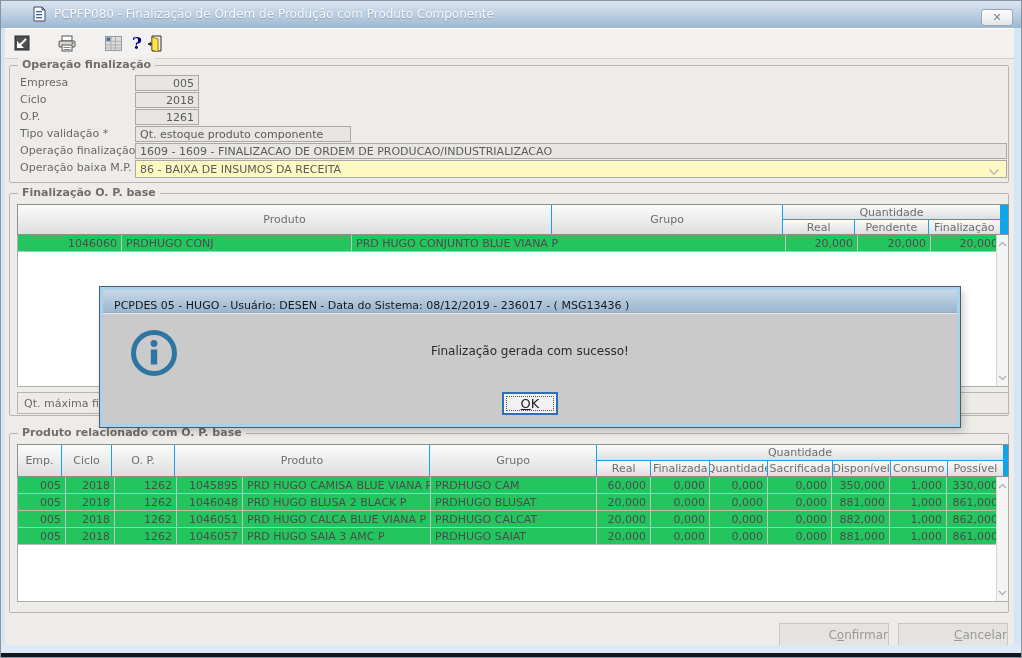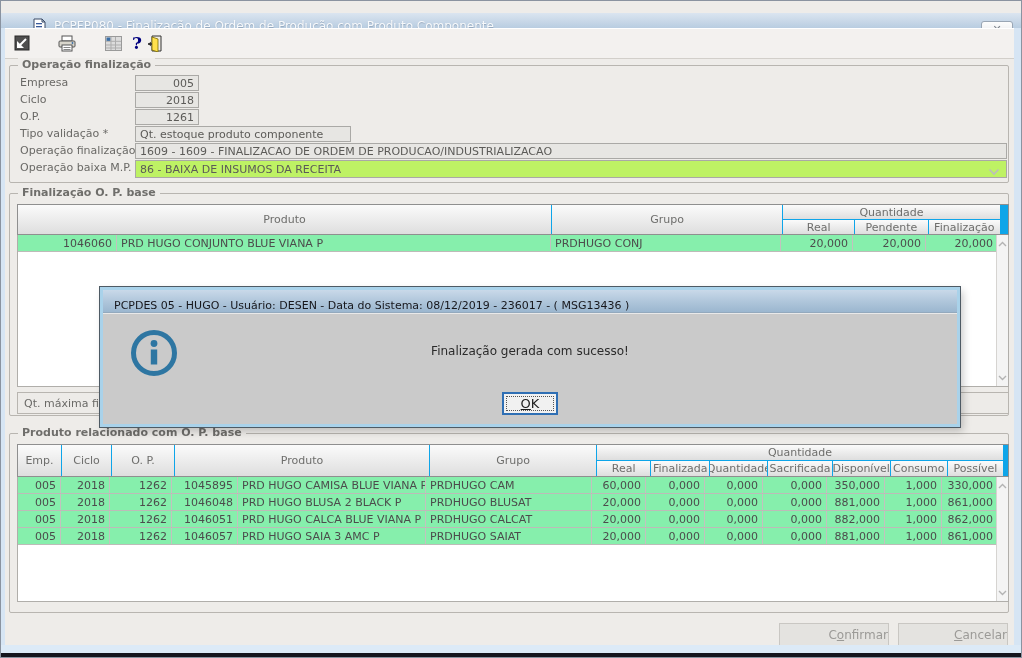--- a/index.html
+++ b/index.html
@@ -5,21 +5,21 @@
   * { margin:0; padding:0; box-sizing:border-box; }
   html,body { background:#d8d8d8; }
   #screen {
     position:relative; width:1022px; height:658px;
     background:#eeece9; overflow:hidden;
     font-family:"DejaVu Sans", sans-serif; font-size:11px; color:#4c4c4c;
     border:1px solid #8a93a0;
   }
   
   .titlebar {
-    position:absolute; top:12px; left:0; right:0; height:27px;
+    position:absolute; top:0; left:0; right:0; height:27px;
     background:linear-gradient(180deg,#dbe5f0 0%,#b9cde1 55%,#9cb7d1 100%);
     display:flex; align-items:center; color:#f7f9fb; font-size:12px;
   }
   .titlebar .doc-icon { position:absolute; left:30px; top:5px; }
   .titlebar .title-text { position:absolute; left:53px; top:6px; text-shadow:0 1px 1px rgba(60,80,110,.35); }
   .close-btn {
     position:absolute; right:8px; top:8px; width:32px; height:17px;
     background:linear-gradient(#fdfdfd,#e4e6e9); border:1px solid #9aa6b4; border-radius:3px;
     display:flex; align-items:center; justify-content:center;
     color:#7d848c; font-weight:bold; font-size:11px; cursor:default;
@@ -46,34 +46,34 @@
   #grp-relacionado { left:8px; top:432px; width:1000px; height:180px; }
 
   
   .flabel { position:absolute; left:10px; color:#6a6966; white-space:nowrap; }
   .fld {
     position:absolute; left:125px; height:16px;
     background:#e7e6e3; border:1px solid #aaa9a6;
     color:#5c5b58; display:flex; align-items:center; padding:0 4px; overflow:hidden; white-space:nowrap;
   }
   .fld.num { justify-content:flex-end; }
-  .combo { background:#bef264; height:18px; padding-right:22px; position:absolute; left:125px; border:1px solid #aaa9a6; color:#5c5b58; display:flex; align-items:center; padding-left:4px; overflow:hidden; white-space:nowrap;}
+  .combo { background:#fef9c3; height:18px; padding-right:22px; position:absolute; left:125px; border:1px solid #aaa9a6; color:#5c5b58; display:flex; align-items:center; padding-left:4px; overflow:hidden; white-space:nowrap;}
   .combo .chev { position:absolute; right:6px; top:5px; }
 
   
   .grid { position:absolute; left:7px; width:992px; }
   .ghead { display:flex; background:#0ea5e9; border:1px solid #8f8f8f; gap:1px; }
   .hcell {
     background:linear-gradient(#fbfbfb,#dedede); color:#6e6e6c;
     display:flex; align-items:center; justify-content:center; overflow:hidden; white-space:nowrap;
   }
   .hstack { display:flex; flex-direction:column; gap:1px; }
   .hstack .hsub { display:flex; gap:1px; flex:1; }
   .gbody { position:relative; background:#ffffff; border:1px solid #b0aeaa; border-top:none; }
-  .grow { display:flex; height:17px; border-bottom:1px solid #bdbbb8; background:#86efac; }
+  .grow { display:flex; height:17px; border-bottom:1px solid #bdbbb8; background:#22c55e;justify-content:center; }
   .gcell {
     border-right:1px solid #c3c1be; display:flex; align-items:center;
     padding:0 4px; overflow:hidden; white-space:nowrap; color:#4c4c4c;
   }
   .gcell.num { justify-content:flex-end; }
   .vscroll {
     position:absolute; top:0; right:0; bottom:0; width:12px;
     background:#f4f4f4; border-left:1px solid #d6d4d1;
   }
   .vscroll .up   { position:absolute; top:2px;    left:1px; }
@@ -218,22 +218,22 @@
           <div class="hsub">
             <div class="hcell c1-real">Real</div>
             <div class="hcell c1-pend">Pendente</div>
             <div class="hcell c1-fin">Finalização</div>
           </div>
         </div>
       </div>
       <div class="gbody" style="height:152px">
         <div class="grow">
           <div class="gcell num c1-code">1046060</div>
+          <div class="gcell c1-grupo">PRDHUGO CONJ</div>
           <div class="gcell c1-desc">PRD HUGO CONJUNTO BLUE VIANA P</div>
-          <div class="gcell c1-grupo">PRDHUGO CONJ</div>
           <div class="gcell num c1-real">20,000</div>
           <div class="gcell num c1-pend">20,000</div>
           <div class="gcell num c1-fin">20,000</div>
         </div>
         <div class="vscroll">
           <span class="up">
             <svg width="9" height="6" viewBox="0 0 9 6">
                 <polyline points="1,5 4.5,1.5 8,5" fill="none" stroke="#b3b3b3" stroke-width="1.4"></polyline>
               </svg>
           </span>

